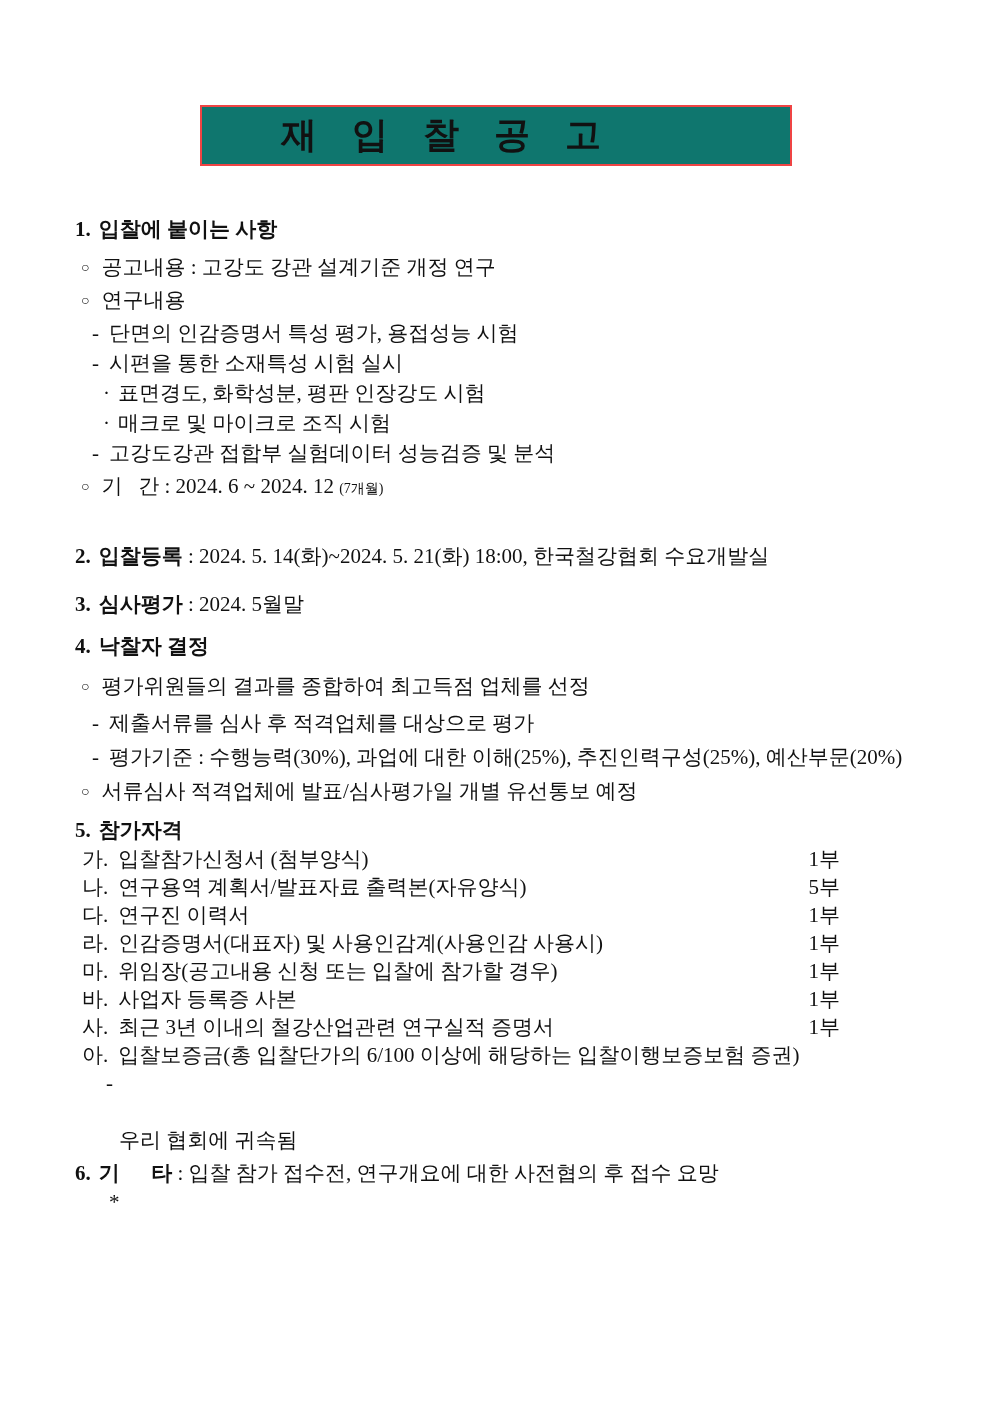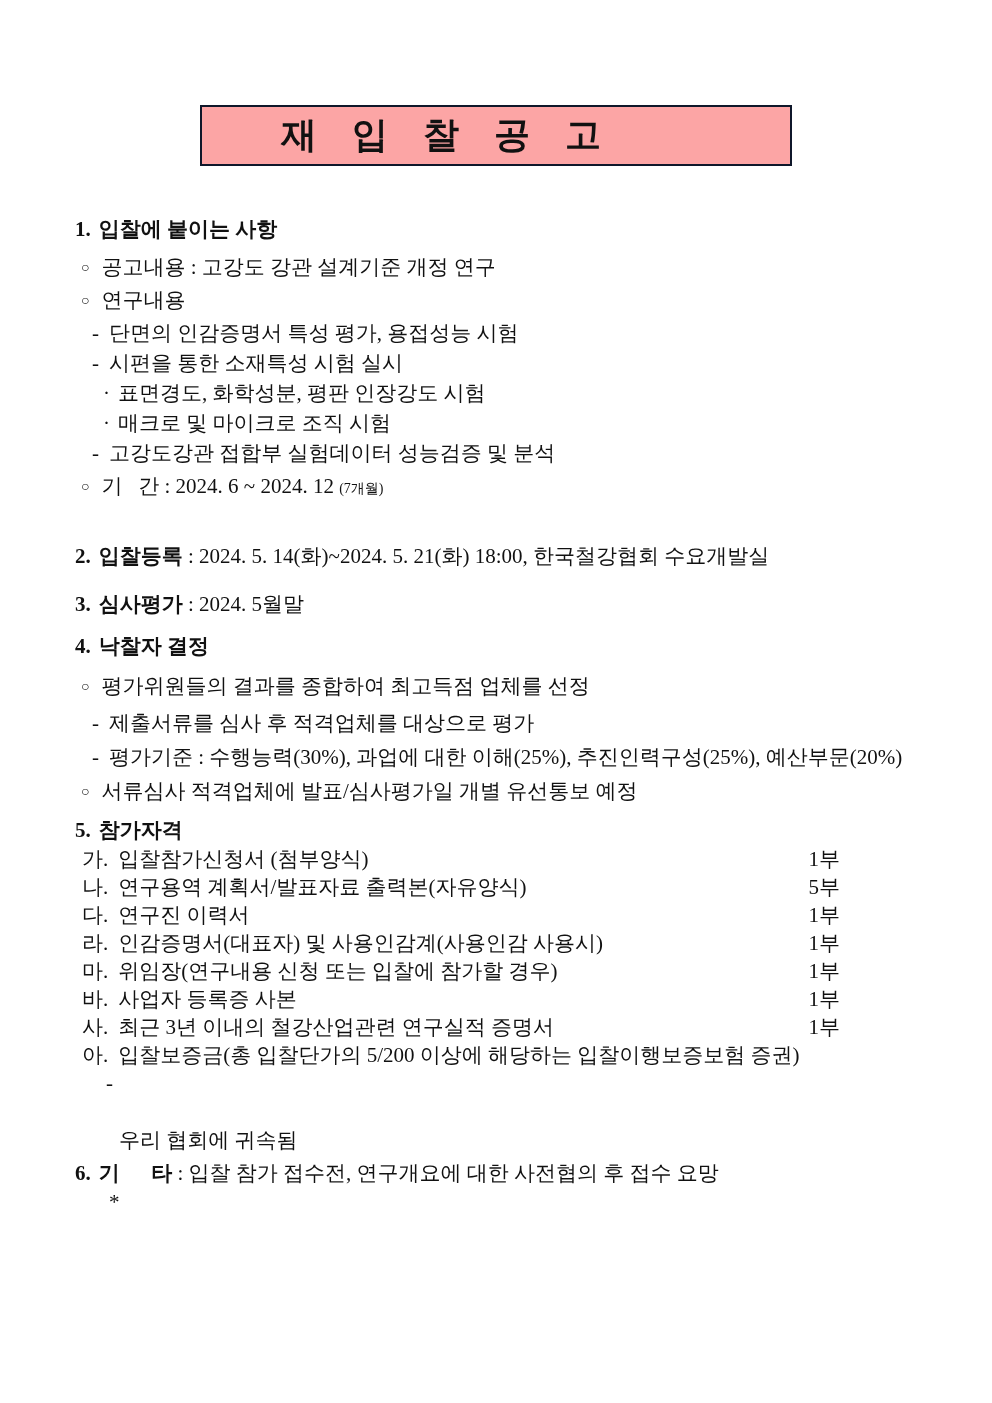--- a/index.html
+++ b/index.html
@@ -15,22 +15,22 @@
     color: #111111;
     font-family: "Liberation Serif", "DejaVu Serif", serif;
     font-size: 21px;
     overflow: hidden;
   }
   .title-box {
     box-sizing: border-box;
     margin: 105px 0 0 200px;
     width: 592px;
     height: 61px;
-    background: #fca5a5;
-    border: 2px solid #0f172a;
+    background: #0f766e;
+    border: 2px solid #ef4444;
     display: flex;
     align-items: center;
     justify-content: center;
     padding-right: 110px;
   }
   .title-text {
     font-size: 36px;
     font-weight: bold;
     word-spacing: 26px;
     white-space: pre;
@@ -185,36 +185,36 @@
       <span class="req-text">연구진 이력서</span>
       <span class="req-count">1부</span>
     </div>
     <div class="req-row ind-d">
       <span class="req-label">라.</span>
       <span class="req-text">인감증명서(대표자) 및 사용인감계(사용인감 사용시)</span>
       <span class="req-count">1부</span>
     </div>
     <div class="req-row ind-d">
       <span class="req-label">마.</span>
-      <span class="req-text">위임장(연구내용 신청 또는 입찰에 참가할 경우)</span>
+      <span class="req-text">위임장(공고내용 신청 또는 입찰에 참가할 경우)</span>
       <span class="req-count">1부</span>
     </div>
     <div class="req-row ind-d">
       <span class="req-label">바.</span>
       <span class="req-text">사업자 등록증 사본</span>
       <span class="req-count">1부</span>
     </div>
     <div class="req-row ind-d">
       <span class="req-label">사.</span>
       <span class="req-text">최근 3년 이내의 철강산업관련 연구실적 증명서</span>
       <span class="req-count">1부</span>
     </div>
     <div class="req-row ind-d no-count">
       <span class="req-label">아.</span>
-      <span class="req-text">입찰보증금(총 입찰단가의 5/200 이상에 해당하는 입찰이행보증보험 증권)</span>
+      <span class="req-text">입찰보증금(총 입찰단가의 6/100 이상에 해당하는 입찰이행보증보험 증권)</span>
     </div>
     <div class="line ind-e note-line">
       <span class="mk mk-dash">-</span>
     </div>
     <div class="line ind-f note-line">
       <span>우리 협회에 귀속됨</span>
     </div>
 
     <div class="line sect-s6">
       <span class="sec-no">6.</span>

